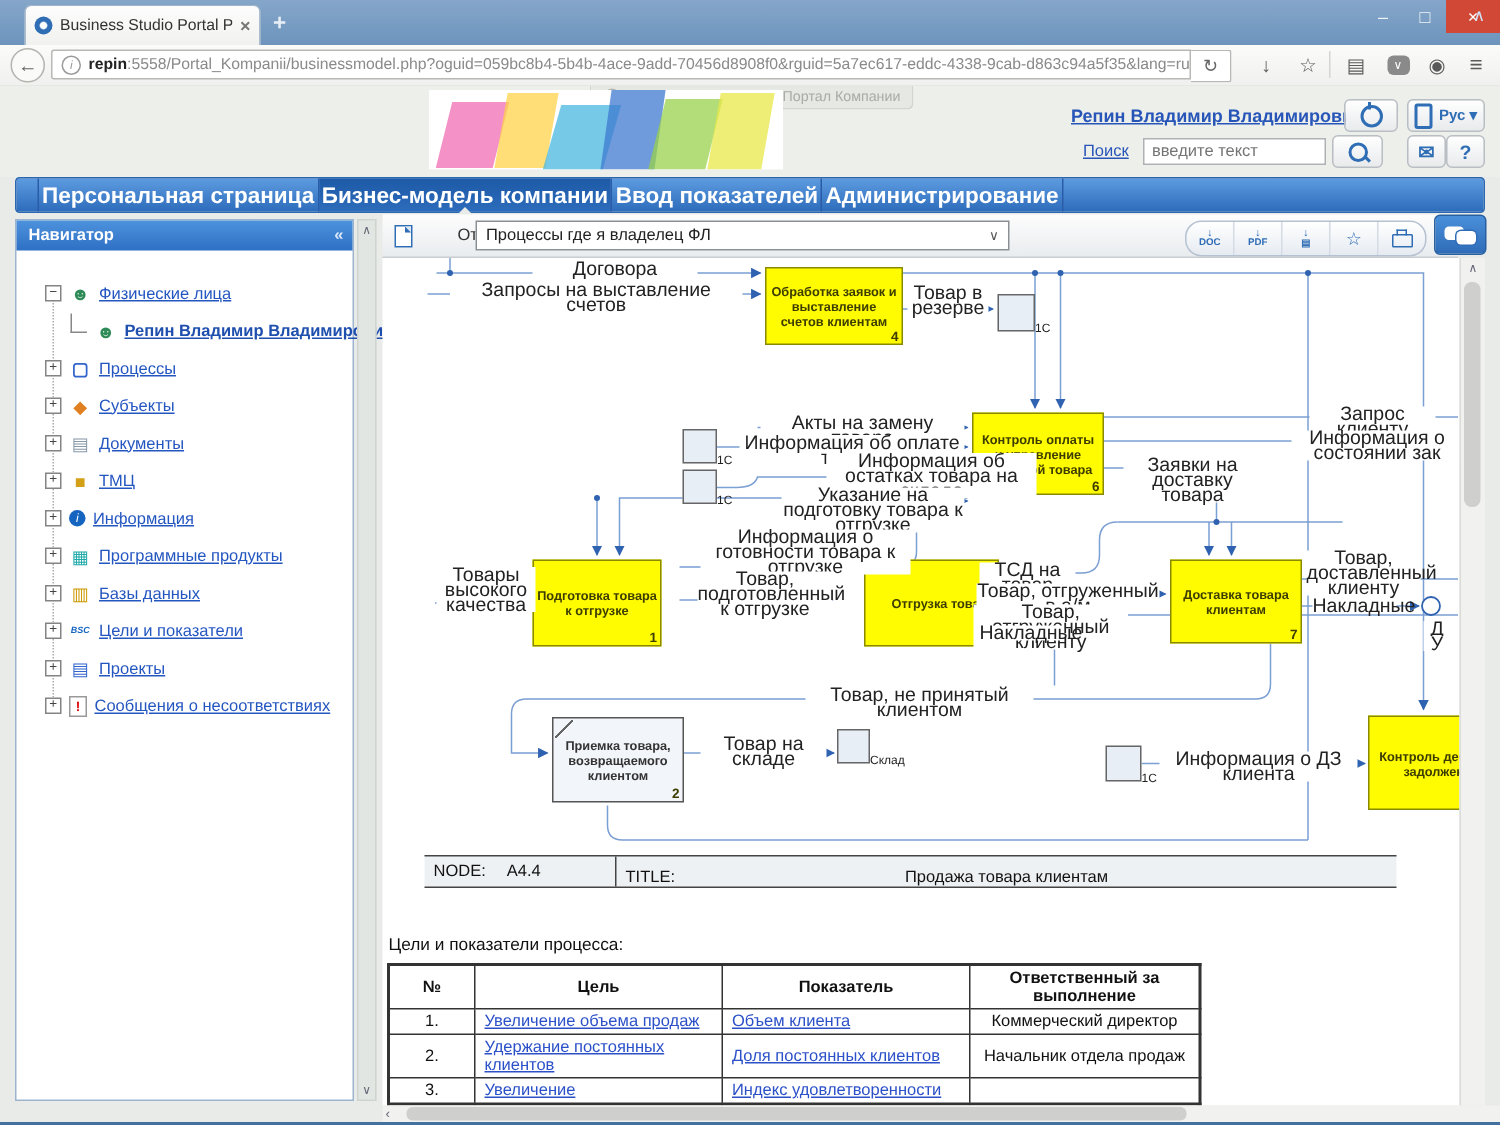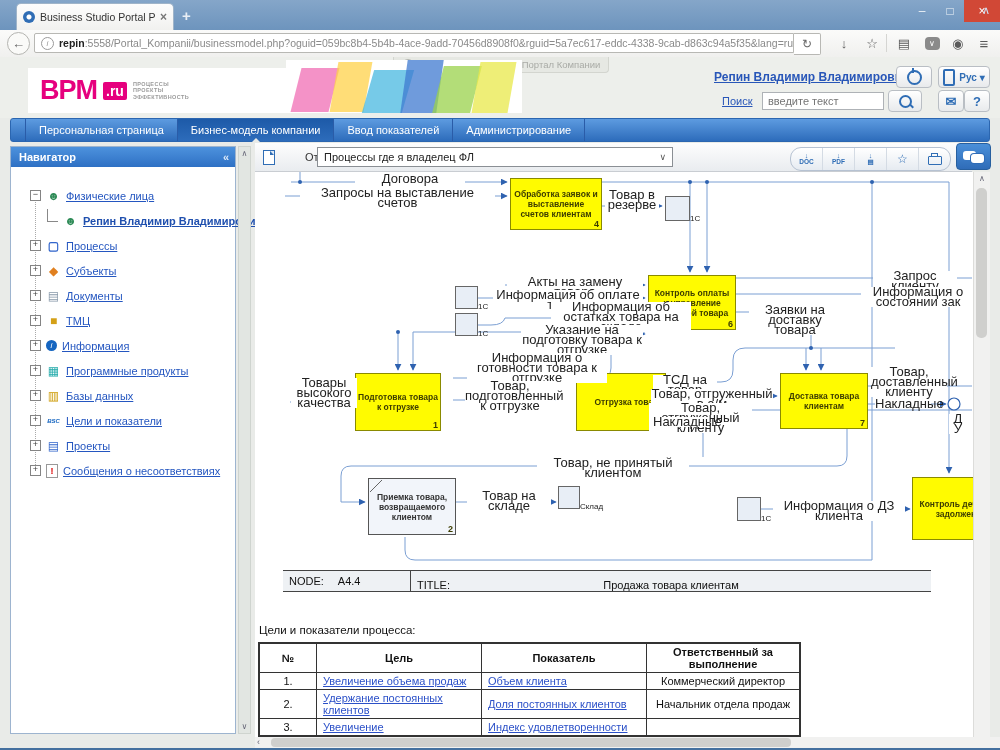--- a/index.html
+++ b/index.html
@@ -44,21 +44,21 @@
   .pwr::after{content:'';position:absolute;left:3px;top:-4px;width:2px;height:5px;background:#2f6db5;}
   .phoneic{width:8px;height:13px;border:2px solid #2f6db5;border-radius:2px;}
   .searchlabel{position:absolute;left:722px;top:95px;color:#2856b8;text-decoration:underline;font-size:11px;}
   .searchbox{position:absolute;left:762px;top:92px;width:122px;height:18px;border:1px solid #aeb2b6;background:#fff;font-size:11px;color:#9a9a9a;padding:0 5px;box-sizing:border-box;font-family:"Liberation Sans",sans-serif;}
   .lens{width:9px;height:9px;border:2px solid #2f6db5;border-radius:50%;position:relative;}
   .lens::after{content:'';position:absolute;left:8px;top:8px;width:5px;height:2px;background:#2f6db5;transform:rotate(45deg);}
   .mailic{color:#2f6db5;font-size:13px;}
 
   
   .navbar{position:absolute;left:10px;top:118px;width:980px;height:24px;border-radius:3px;background:linear-gradient(#5d9be0,#2d6cbb);border:1px solid #2b66b0;box-sizing:border-box;display:flex;align-items:stretch;}
-  .ntab{display:flex;align-items:center;padding:0 13px;color:#fff;font-weight:normal;font-size:11px;border-right:1px solid #2a5ca8;position:relative;cursor:pointer;}
+  .ntab{display:flex;align-items:center;padding:0 2px;color:#fff;font-weight:bold;font-size:15px;border-right:1px solid #2a5ca8;position:relative;cursor:pointer;}
   .ntab:first-child{border-left:1px solid #2a5ca8;margin-left:14px;}
   .ntab.active{background:linear-gradient(#1d5aa8,#2d6cbb);}
   .ntab.active::after{content:'';position:absolute;left:50%;bottom:-1px;margin-left:-4px;border-left:4px solid transparent;border-right:4px solid transparent;border-bottom:4px solid #e9ebe8;}
   .navcollapse{position:absolute;right:10px;top:4px;color:#cfe2f6;font-size:11px;}
 
   
   .sidebar{position:absolute;left:10px;top:146px;width:226px;height:588px;background:#fff;border:1px solid #9db4cf;box-sizing:border-box;}
   .sbheader{height:20px;background:linear-gradient(#4d92dd,#2e70c4);color:#fff;font-weight:bold;display:flex;align-items:center;padding:0 8px;justify-content:space-between;}
   .sbcollapse{color:#dce9f8;font-size:11px;letter-spacing:-2px;}
   .tree{position:relative;padding:16px 4px 0 12px;}
@@ -166,29 +166,20 @@
   <div class="tbicon" style="left:920px;">
       <span class="pocket">∨</span>
     </div>
   <div class="tbicon" style="left:946px;">◉</div>
   <div class="tbicon" style="left:972px;font-size:15px;">≡</div>
 
   <div class="banner"></div>
   <div class="ghosttab">
     <span class="ghostgear"></span>
     <span>Business Studio Portal - Портал Компании</span>
-  </div>
-  <div class="logoblock">
-    <span class="bpm">BPM</span>
-    <span class="bpmru">.ru</span>
-    <span class="tagline">
-      <span>ПРОЦЕССЫ</span>
-      <span>ПРОЕКТЫ</span>
-      <span>ЭФФЕКТИВНОСТЬ</span>
-    </span>
   </div>
   <div class="cubes">
     <div class="cube" style="left:10px;top:8px;width:38px;height:44px;background:#f06eb4;transform:skewX(-14deg);"></div>
     <div class="cube" style="left:48px;top:2px;width:34px;height:50px;background:#ffd24a;transform:skewX(-10deg);"></div>
     <div class="cube" style="left:82px;top:10px;width:40px;height:43px;background:#48b8e0;transform:skewX(-16deg);"></div>
     <div class="cube" style="left:118px;top:0px;width:36px;height:53px;background:#3f79d0;transform:skewX(-8deg);"></div>
     <div class="cube" style="left:152px;top:6px;width:38px;height:47px;background:#9ad14b;transform:skewX(-14deg);"></div>
     <div class="cube" style="left:190px;top:2px;width:36px;height:51px;background:#e8e84a;transform:skewX(-10deg);"></div>
   </div>
 

